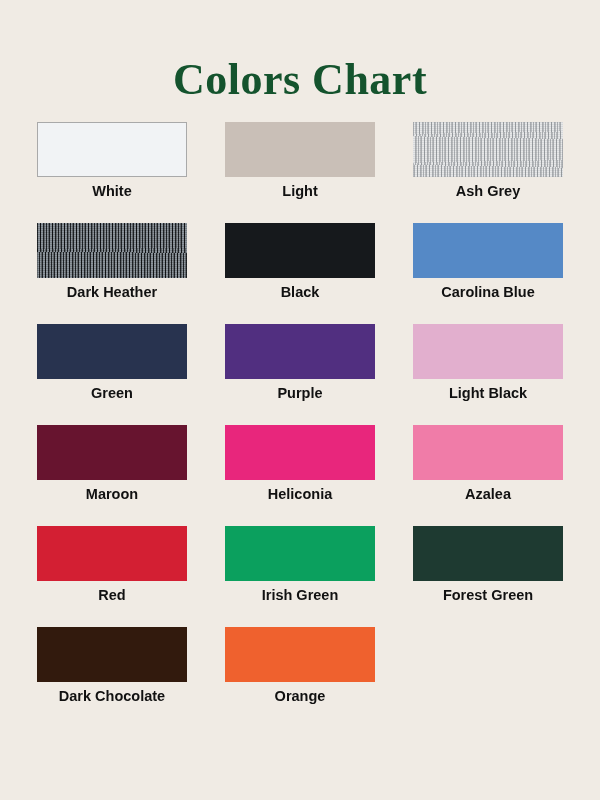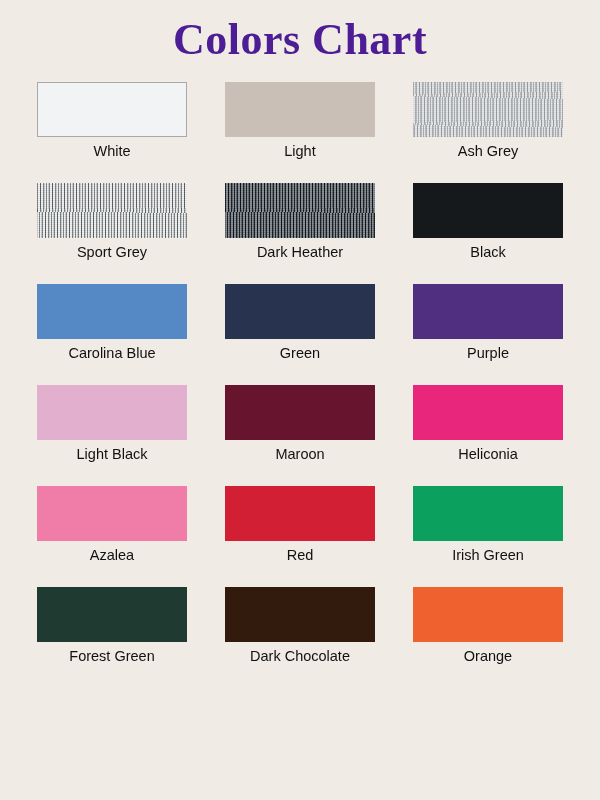--- a/index.html
+++ b/index.html
@@ -18,24 +18,25 @@
     width: 600px;
     height: 800px;
     box-sizing: border-box;
   }
   .chart-title {
     text-align: center;
     font-family: "Liberation Serif", serif;
     font-weight: bold;
     font-size: 44px;
     line-height: 1;
-    color: #4c1d95;
+    color: #14532d;
     letter-spacing: 0.5px;
     padding-top: 18px;
     padding-bottom: 8px;
+    margin-top: 40px;
     -webkit-font-smoothing: antialiased;
   }
   .grid {
     display: grid;
     grid-template-columns: repeat(3, 1fr);
     grid-auto-rows: 101px;
     column-gap: 0px;
     row-gap: 0px;
     padding: 12px 18px 0 18px;
     box-sizing: border-box;
@@ -54,20 +55,21 @@
     position: relative;
     overflow: hidden;
   }
   .swatch-label {
     margin-top: 7px;
     font-size: 14.5px;
     color: #111111;
     text-align: left;
     line-height: 1.1;
     white-space: nowrap;
+    font-weight: bold;
   }
   
   .tex-ash {
     background-color: #E7E8E9;
     background-image:
       repeating-linear-gradient(92deg, rgba(120,125,130,0.55) 0 1px, rgba(255,255,255,0) 1px 3px),
       repeating-linear-gradient(88deg, rgba(90,95,100,0.30) 0 1px, rgba(255,255,255,0) 1px 4px),
       repeating-linear-gradient(0deg, rgba(160,165,170,0.22) 0 1px, rgba(255,255,255,0) 1px 2px);
   }
   .tex-sport {
@@ -97,24 +99,20 @@
         <div class="swatch" style="background-color: rgb(241, 243, 245); border: 1px solid rgb(169, 169, 169);"></div>
         <div class="swatch-label">White</div>
       </div>
       <div class="cell">
         <div class="swatch" style="background-color: rgb(201, 191, 183);"></div>
         <div class="swatch-label">Light</div>
       </div>
       <div class="cell">
         <div class="swatch tex-ash"></div>
         <div class="swatch-label">Ash Grey</div>
-      </div>
-      <div class="cell">
-        <div class="swatch tex-sport"></div>
-        <div class="swatch-label">Sport Grey</div>
       </div>
       <div class="cell">
         <div class="swatch tex-heather"></div>
         <div class="swatch-label">Dark Heather</div>
       </div>
       <div class="cell">
         <div class="swatch" style="background-color: rgb(22, 25, 28);"></div>
         <div class="swatch-label">Black</div>
       </div>
       <div class="cell">

